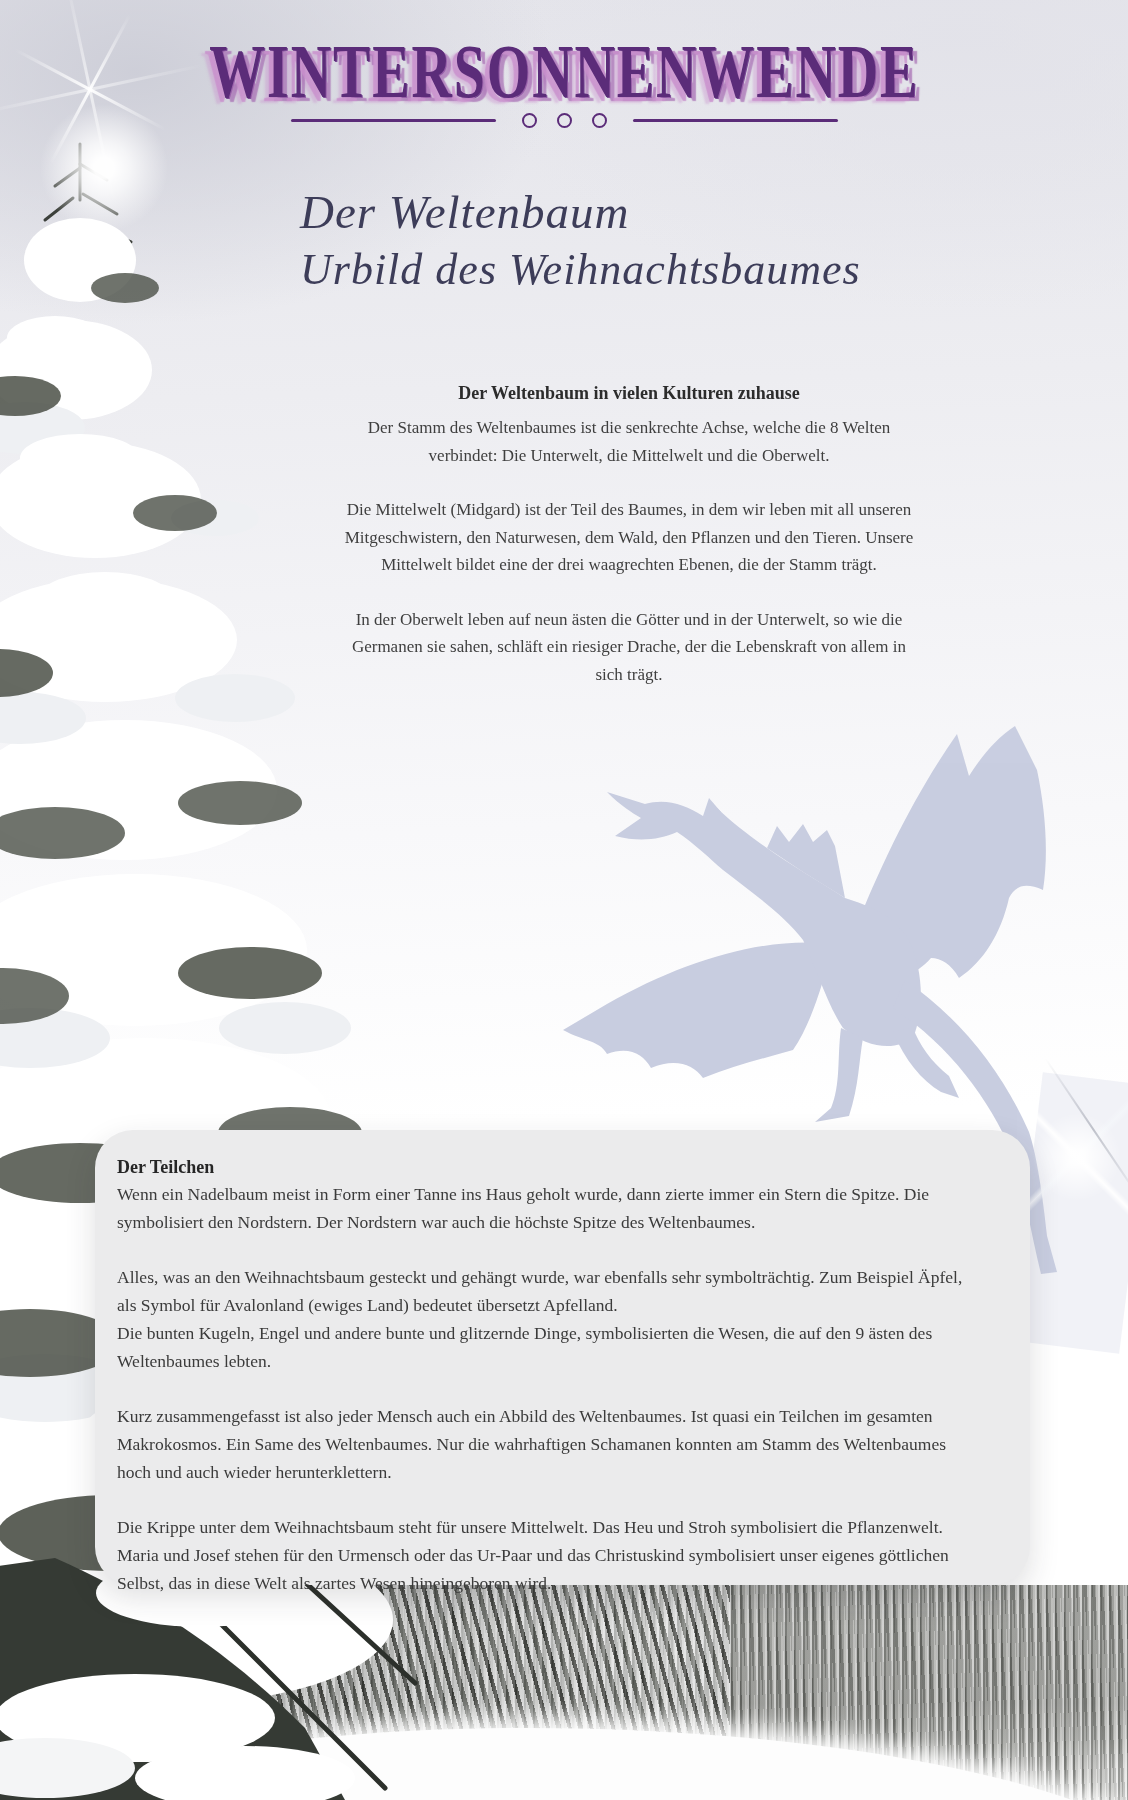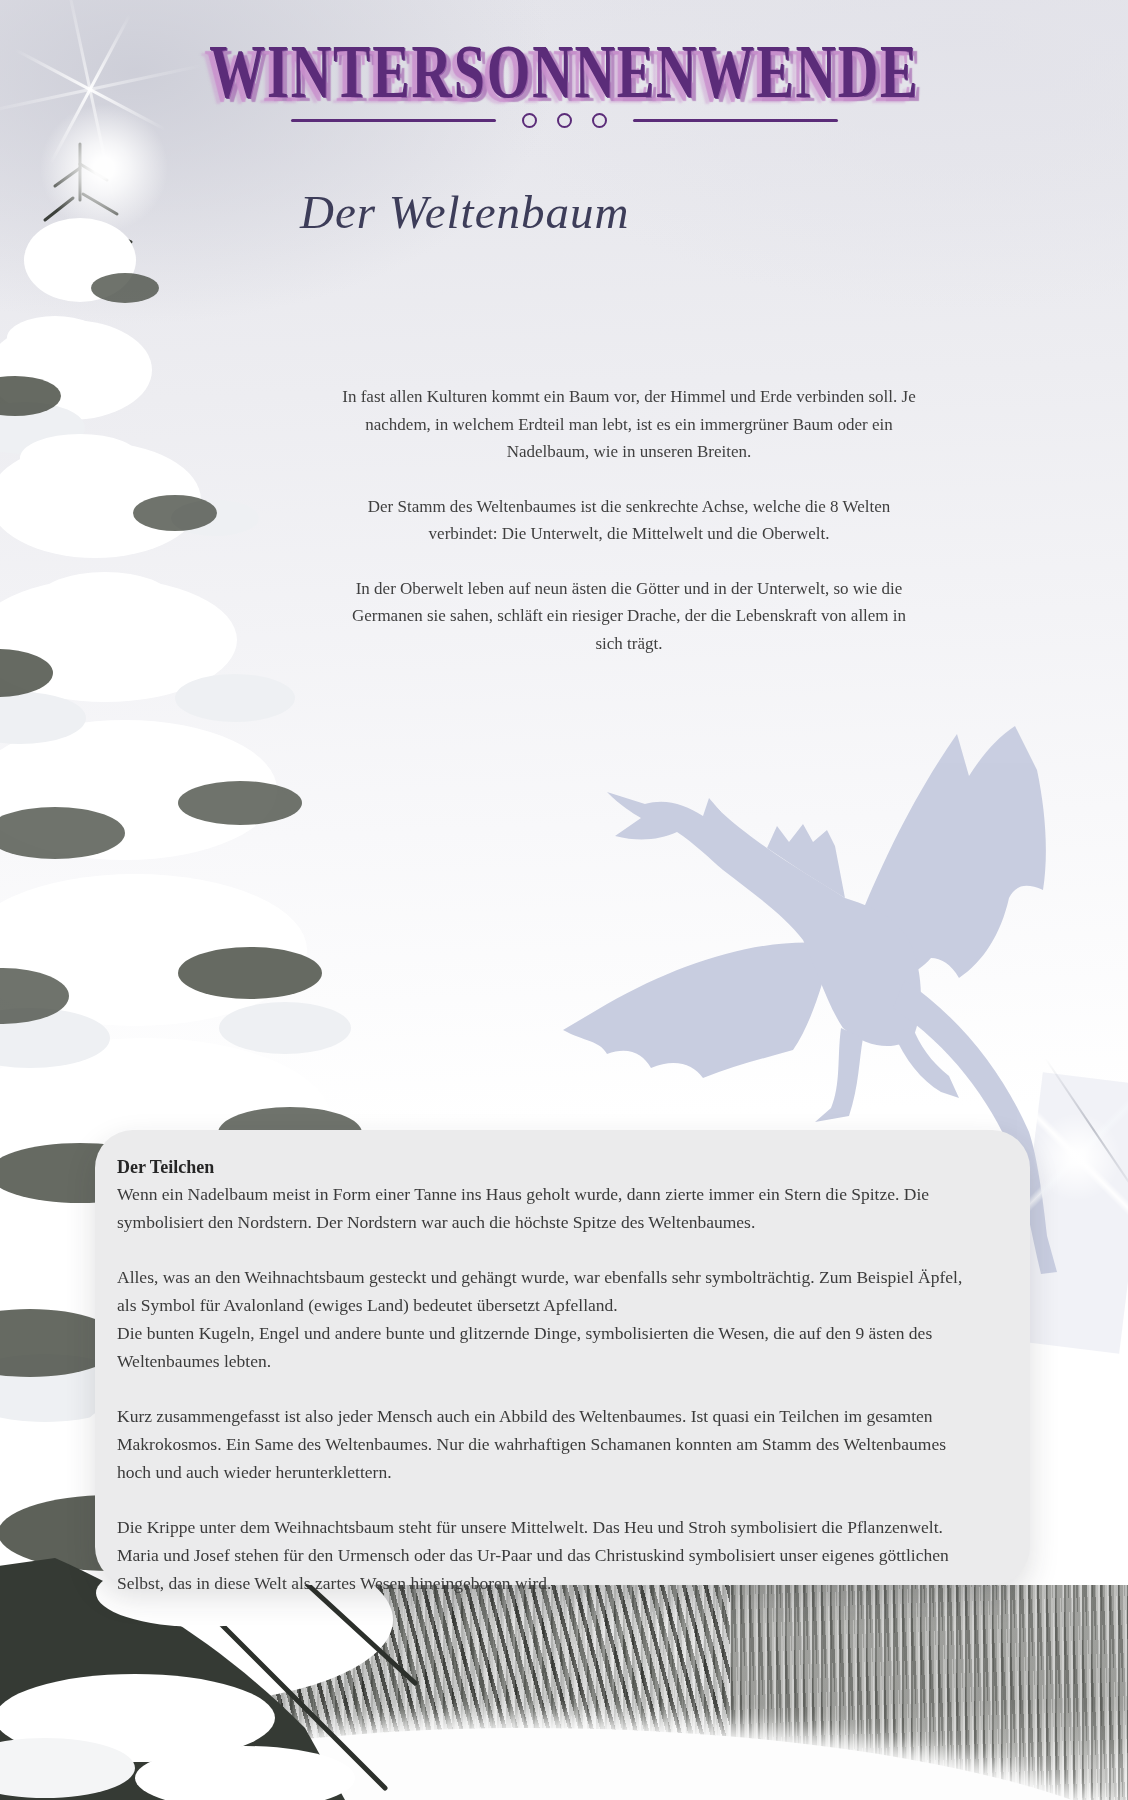--- a/index.html
+++ b/index.html
@@ -170,25 +170,27 @@
     <div class="line"></div>
     <div class="rings">
       <div class="ring"></div>
       <div class="ring"></div>
       <div class="ring"></div>
     </div>
     <div class="line"></div>
   </div>
   <div class="script-sub">
     <div class="l1">Der Weltenbaum</div>
+    <div class="l2">Urbild des Weihnachtsbaumes</div>
   </div>
 
   <div class="intro">
-    <p>In fast allen Kulturen kommt ein Baum vor, der Himmel und Erde verbinden soll. Je nachdem, in welchem Erdteil man lebt, ist es ein immergrüner Baum oder ein Nadelbaum, wie in unseren Breiten.</p>
+    <h2>Der Weltenbaum in vielen Kulturen zuhause</h2>
     <p>Der Stamm des Weltenbaumes ist die senkrechte Achse, welche die 8 Welten verbindet: Die Unterwelt, die Mittelwelt und die Oberwelt.</p>
+    <p>Die Mittelwelt (Midgard) ist der Teil des Baumes, in dem wir leben mit all unseren Mitgeschwistern, den Naturwesen, dem Wald, den Pflanzen und den Tieren. Unsere Mittelwelt bildet eine der drei waagrechten Ebenen, die der Stamm trägt.</p>
     <p>In der Oberwelt leben auf neun ästen die Götter und in der Unterwelt, so wie die Germanen sie sahen, schläft ein riesiger Drache, der die Lebenskraft von allem in sich trägt.</p>
   </div>
 
   <div class="dragon">
     <svg viewBox="0 0 520 578" width="520" height="578" aria-hidden="true">
       <g fill="#c6cbdf" opacity=".95">
         <path d="M318,198 C338,150 368,85 412,22 L424,64 C438,42 452,26 470,14 L492,58 C500,96 504,140 498,178
                  C480,170 470,174 464,186 C456,222 438,250 414,266 C406,252 396,246 386,246
                  C372,262 350,272 330,272 C322,248 318,224 318,198 Z"></path>
         <path d="M288,232 C220,224 140,248 62,292 L18,318 C40,330 54,328 62,342 C84,334 98,342 106,356

